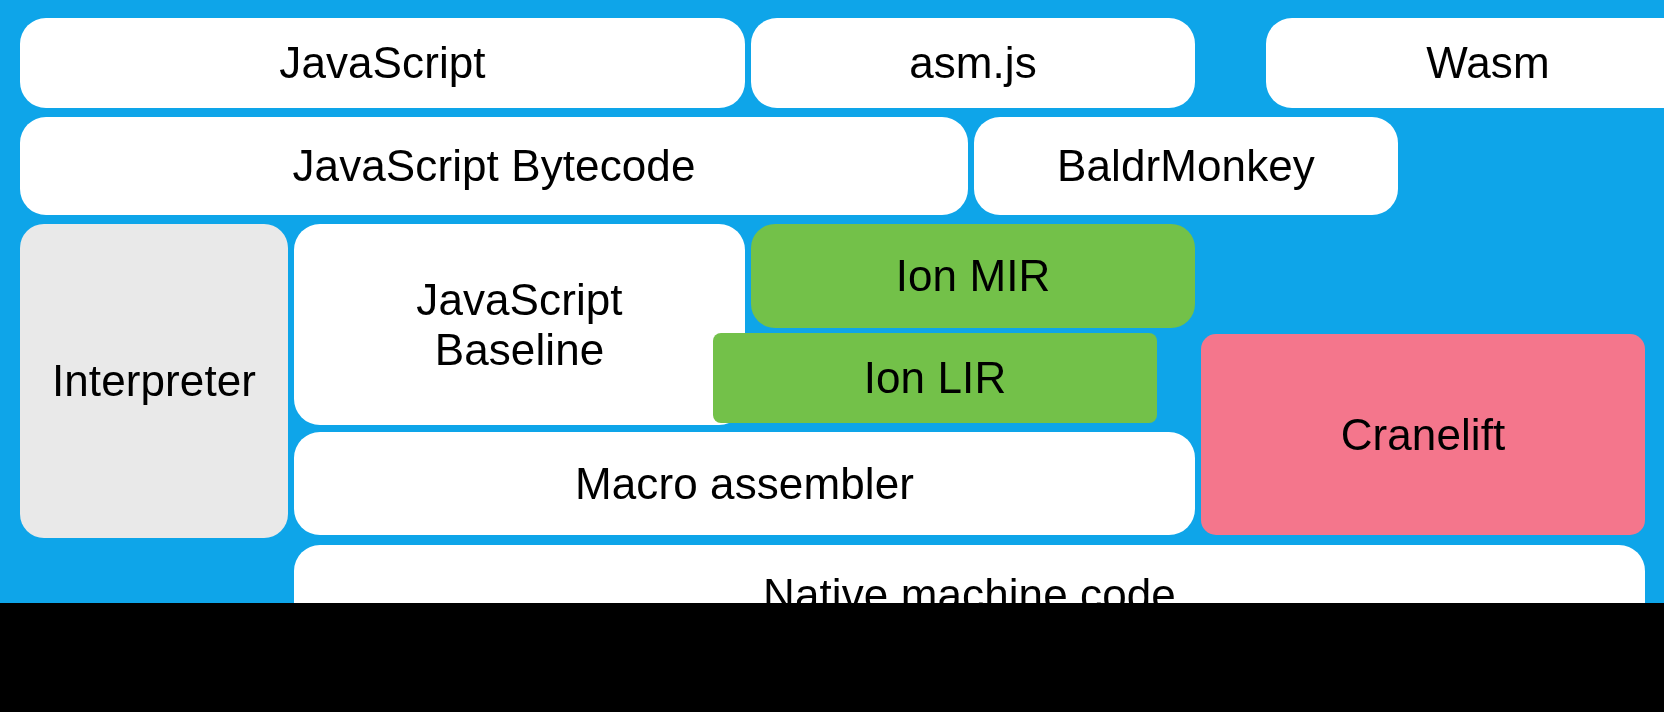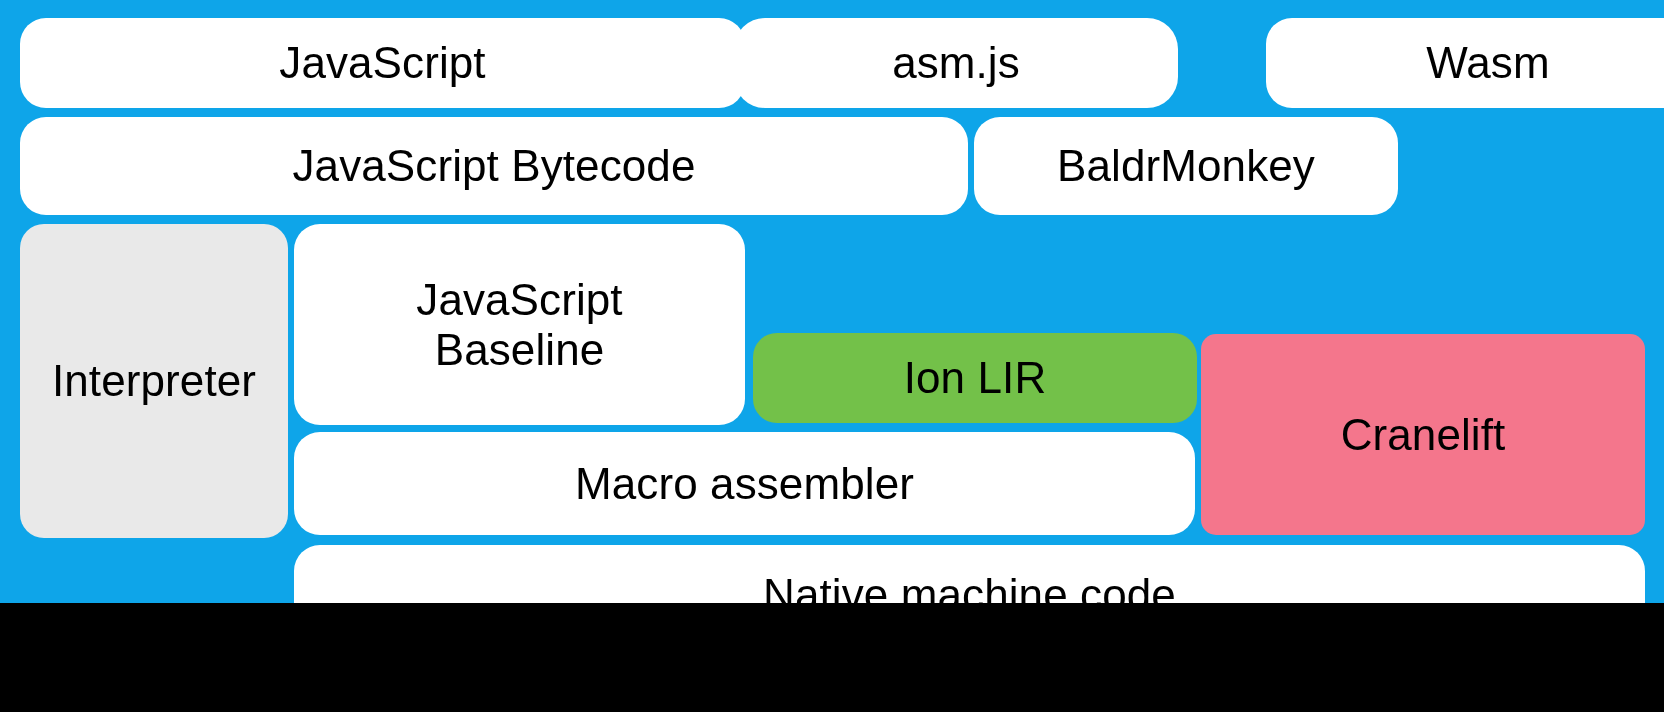--- a/index.html
+++ b/index.html
@@ -35,32 +35,32 @@
     background: #ffffff;
     user-select: none;
   }
   .fill-white   { background: #ffffff; }
   .fill-gray    { background: #e9e9e9; }
   .fill-green   { background: #73c149; }
   .fill-pink    { background: #f4768c; border-radius: 15px; }
 
   
   .n-javascript      { left: 20px;   top: 18px;  width: 725px; height: 90px; }
-  .n-asmjs           { left: 734px;  top: 18px;  width: 444px; height: 90px; border-radius: 31px; }
+  .n-asmjs           { left: 751px;  top: 18px;  width: 444px; height: 90px; }
   .n-wasm            { left: 1266px; top: 18px;  width: 444px; height: 90px; }
 
   
   .n-js-bytecode     { left: 20px;   top: 117px; width: 948px; height: 98px; }
   .n-baldrmonkey     { left: 974px;  top: 117px; width: 424px; height: 98px; }
 
   
   .n-interpreter     { left: 20px;   top: 224px; width: 268px; height: 314px; border-radius: 24px; text-align: right; }
   .n-js-baseline     { left: 294px;  top: 224px; width: 451px; height: 201px; }
   .n-ion-mir         { left: 751px;  top: 224px; width: 444px; height: 104px; border-radius: 24px; }
-  .n-ion-lir         { left: 753px;  top: 333px; width: 444px; height: 90px;  border-radius: 24px; }
+  .n-ion-lir         { left: 713px;  top: 333px; width: 444px; height: 90px;  border-radius: 8px; }
   .n-cranelift       { left: 1201px; top: 334px; width: 444px; height: 201px; }
 
   
   .n-macro-assembler { left: 294px;  top: 432px; width: 901px; height: 103px; }
 
   
   .n-native-code     { left: 294px;  top: 545px; width: 1351px; height: 100px; }
 </style>
 </head>
 <body>
@@ -75,20 +75,21 @@
 
   <div class="node fill-white n-baldrmonkey">BaldrMonkey</div>
 
   <div class="node fill-white n-js-bytecode">JavaScript Bytecode</div>
 
   <div class="node fill-gray n-interpreter">Interpreter</div>
 
   <div class="node fill-white n-js-baseline">JavaScript
 Baseline</div>
 
+  <div class="node fill-green n-ion-mir">Ion MIR</div>
 
   <div class="node fill-green n-ion-lir">Ion LIR</div>
 
   <div class="node fill-pink n-cranelift">Cranelift</div>
 
   <div class="node fill-white n-macro-assembler">Macro assembler</div>
 
   <div class="node fill-white n-native-code">Native machine code</div>
 
 </div>

